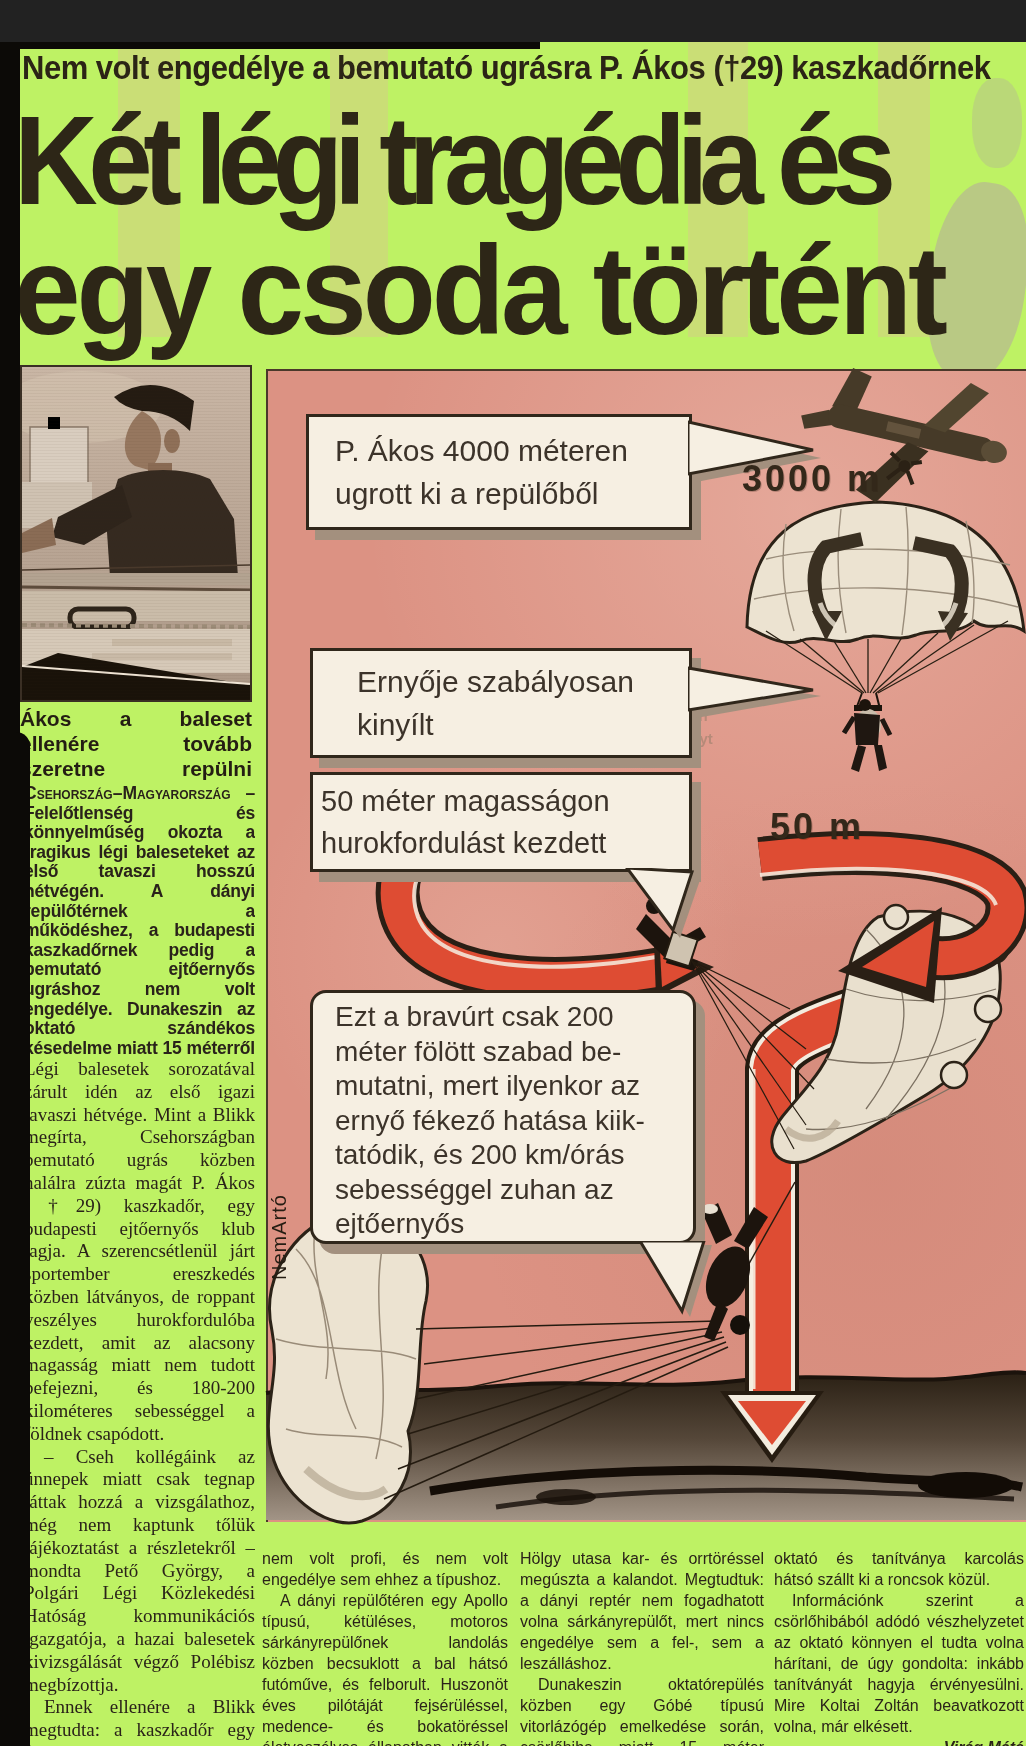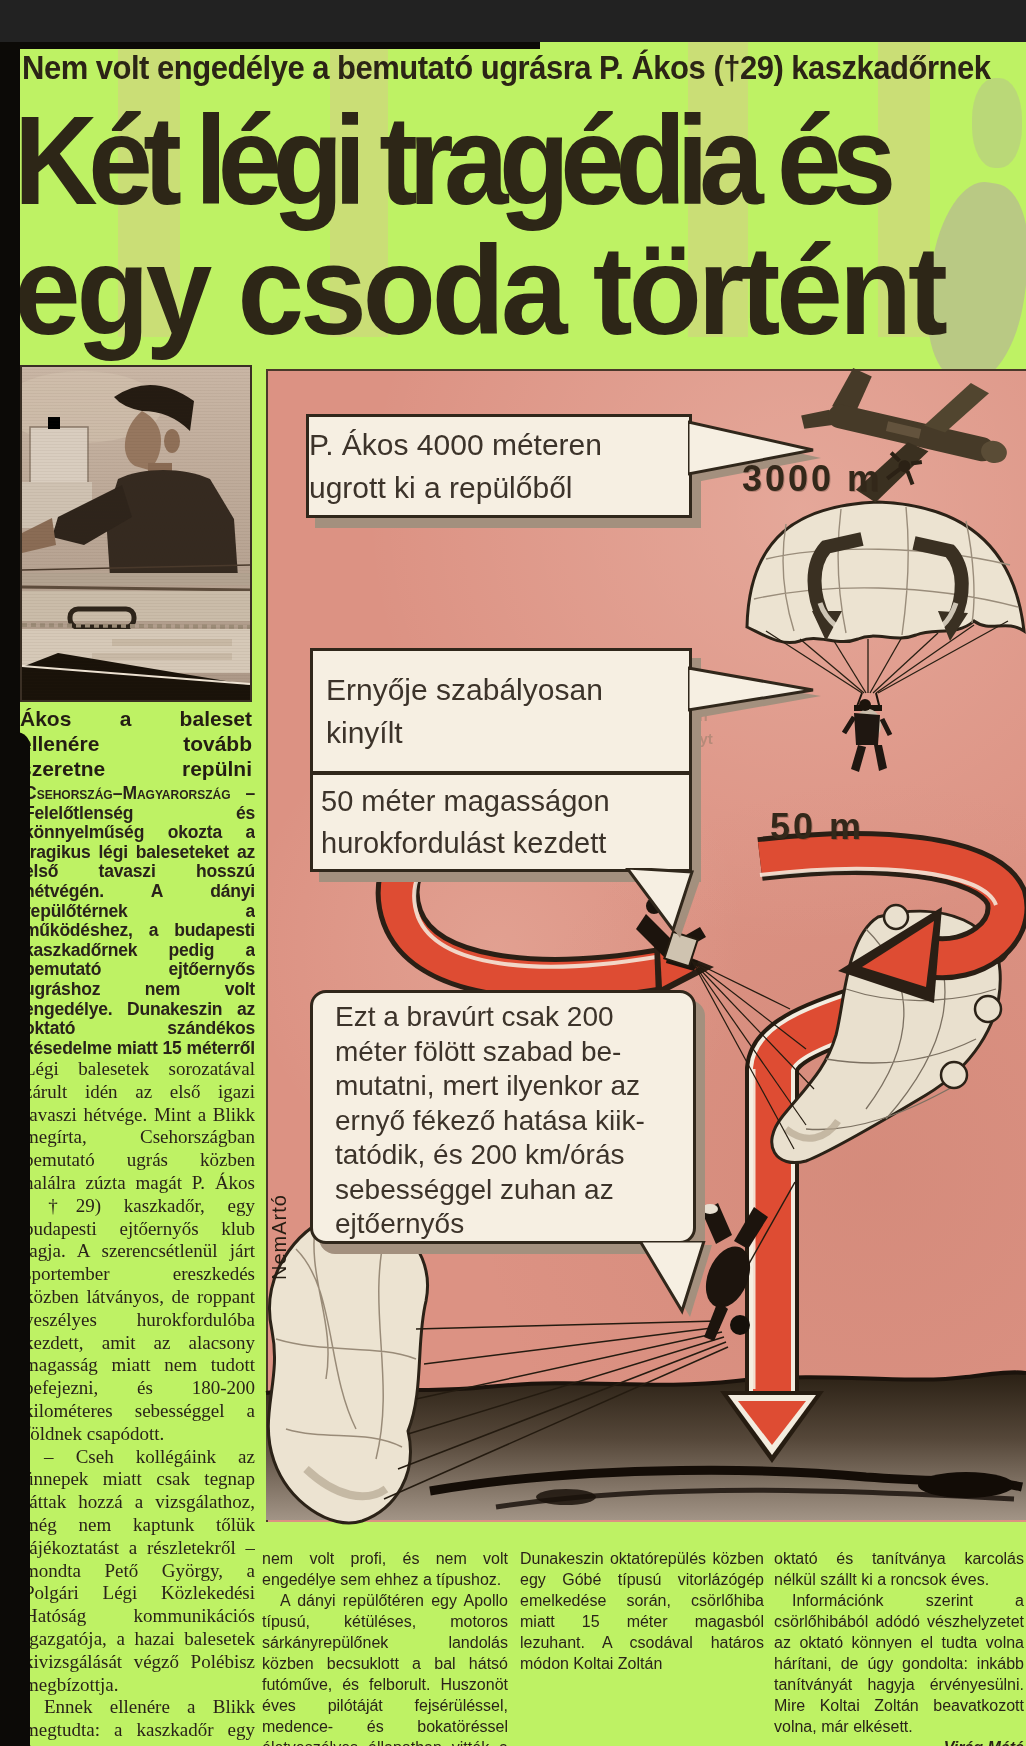--- a/index.html
+++ b/index.html
@@ -41,22 +41,22 @@
   .byline{text-align:right;font-weight:bold;font-style:italic;margin-top:1px;}
   
   .panel{left:266px;top:327px;width:760px;height:1151px;background:#dc9283;
       border-left:2px solid #4a382a;border-top:2px solid #4a382a;z-index:1;
       background-image:radial-gradient(circle at 70% 12%,rgba(255,232,220,.25),transparent 38%),
                        radial-gradient(circle at 30% 50%,rgba(250,224,208,.18),transparent 32%),
                        radial-gradient(circle at 80% 70%,rgba(160,90,70,.12),transparent 40%);}
   .callout{background:#f6efe2;border:3px solid #30271b;box-shadow:9px 10px 0 #a3907e;
       color:#3c332a;white-space:pre-line;display:flex;align-items:center;
       box-sizing:border-box;z-index:4;}
-  #c1{left:306px;top:372px;width:386px;height:104px;font-size:30px;line-height:43px;}
-  #c2{left:310px;top:606px;width:382px;height:126px;font-size:30px;line-height:43px;padding-left:13px;}
+  #c1{left:306px;top:372px;width:386px;height:116px;font-size:30px;line-height:43px;padding-left:26px;}
+  #c2{left:310px;top:606px;width:382px;height:110px;font-size:30px;line-height:43px;padding-left:44px;}
   #c3{left:310px;top:730px;width:382px;height:100px;font-size:29px;line-height:42px;padding-left:8px;}
   #c4{left:310px;top:948px;width:386px;height:254px;font-size:28px;line-height:34.5px;
       padding-left:22px;align-items:flex-start;padding-top:7px;border-radius:16px;}
   .pointer{z-index:4;}
   .biglabel{font-size:36px;font-weight:bold;color:#33281a;letter-spacing:3px;z-index:5;
       text-shadow:1px 1px 0 rgba(40,25,10,.25);}
   .credit{left:268px;top:1238px;width:160px;font-size:20px;color:#241c12;z-index:3;
       transform:rotate(-90deg);transform-origin:0 0;letter-spacing:1px;}
   .bleed{color:#8d7a66;font-weight:bold;z-index:2;font-size:15px;line-height:23px;}
   svg{display:block;}
@@ -304,24 +304,25 @@
     <polygon points="8,0 72,0 50,70" fill="#f6efe2" stroke="#30271b" stroke-width="3"></polygon>
   </svg>
 
   <div class="abs credit">NemArtó</div>
 
   <div class="abs bcol" style="left:262px;width:246px">
     <p>nem volt profi, és nem volt engedélye sem ehhez a típushoz.</p>
     <p>A dányi repülőtéren egy Apollo típusú, kétüléses, motoros sárkányrepülőnek landolás közben becsuklott a bal hátsó futóműve, és felborult. Huszonöt éves pilótáját fejsérüléssel, medence- és bokatöréssel életveszélyes állapotban vitték a Honvédkórházba, tegnap még kómában volt.</p>
   </div>
   <div class="abs bcol" style="left:520px;width:244px">
+    <p>Hölgy utasa kar- és orrtöréssel megúszta a kalandot. Megtudtuk: a dányi reptér nem fogadhatott volna sárkányrepülőt, mert nincs engedélye sem a fel-, sem a leszálláshoz.</p>
     <p>Dunakeszin oktatórepülés közben egy Góbé típusú vitorlázógép emelkedése során, csörlőhiba miatt 15 méter magasból lezuhant. A csodával határos módon Koltai Zoltán</p>
   </div>
   <div class="abs bcol" style="left:774px;width:250px">
-    <p>oktató és tanítványa karcolás nélkül szállt ki a roncsok éves.</p>
+    <p>oktató és tanítványa karcolás hátsó szállt ki a roncsok közül.</p>
     <p>Információnk szerint a csörlőhibából adódó vészhelyzetet az oktató könnyen el tudta volna hárítani, de úgy gondolta: inkább tanítványát hagyja érvényesülni. Mire Koltai Zoltán beavatkozott volna, már elkésett.</p>
     <p class="byline">Virág Máté</p>
   </div>
 
   <div class="abs edge" style="left:0;top:0;width:20px;height:1746px"></div>
   <div class="abs edge" style="left:0;top:690px;width:30px;height:1056px;border-radius:0 14px 14px 0"></div>
   <div class="abs edge" style="left:0;top:0;width:540px;height:7px"></div>
 </div>
 
 </body></html>

